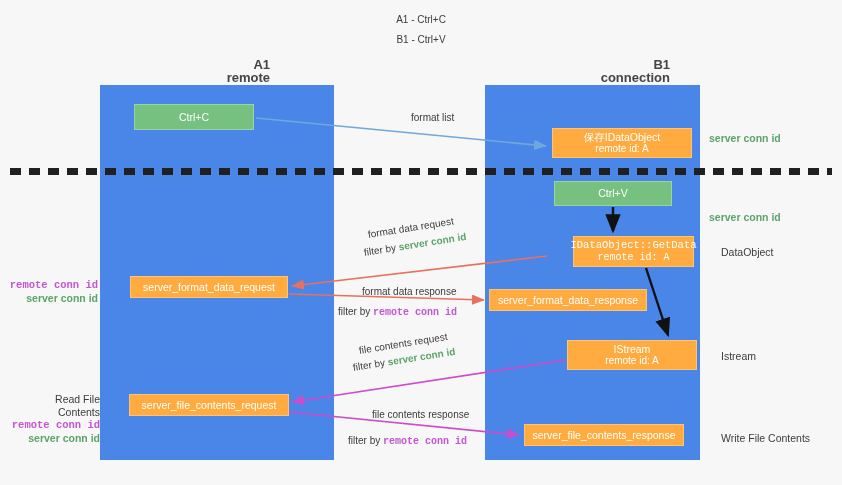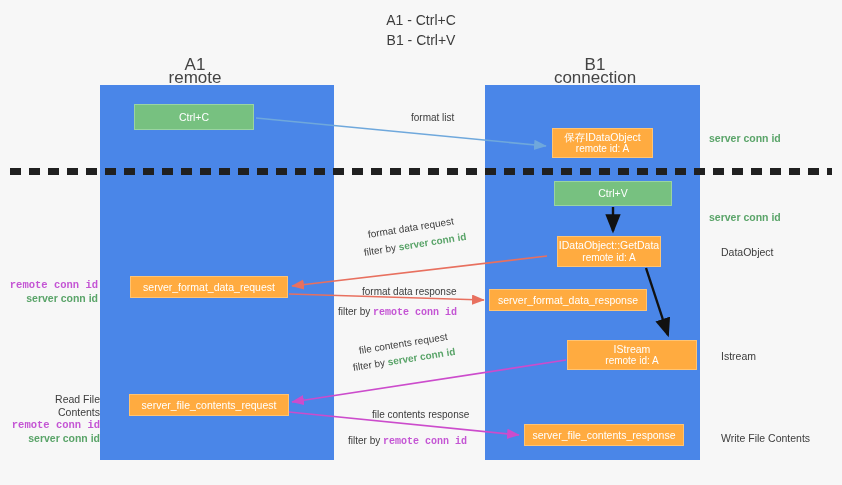--- a/index.html
+++ b/index.html
@@ -9,26 +9,26 @@
     font-family:"Liberation Sans","DejaVu Sans",sans-serif;
     overflow:hidden;
     position:relative;
   }
   #stage{position:absolute;left:0;top:0;width:842px;height:485px;}
   .abs{position:absolute;}
 
   
   #title{
     left:0;top:10px;width:842px;text-align:center;
-    font-size:14px;color:#3c3c3c;line-height:20px;
+    font-size:10px;color:#3c3c3c;line-height:20px;
   }
 
   
   .lane-head{
-    font-size:17px;color:#444;text-align:center;line-height:13px;
+    font-size:13px;color:#444;text-align:right;line-height:13px;font-weight:bold;
   }
   #lane-a-head{left:120px;top:58px;width:150px;}
   #lane-b-head{left:520px;top:58px;width:150px;}
 
   
   .lane{background:#4a86e8;}
   #lane-a{left:100px;top:85px;width:234px;height:375px;}
   #lane-b{left:485px;top:85px;width:215px;height:375px;}
 
   
@@ -44,23 +44,23 @@
     align-items:center;justify-content:center;
     color:#ffffff;font-size:10.5px;line-height:12.5px;
     text-align:left;
     border:1px solid rgba(255,255,255,.55);
   }
   .node.green{background:#77c180;border-color:#9ad4a1;}
   .node.orange{background:#ffab40;border-color:#ffc473;}
   .node .l2{font-size:10px;}
 
   #n-ctrlc{left:134px;top:104px;width:120px;height:26px;}
-  #n-setclip{left:552px;top:128px;width:101px;height:30px;}
+  #n-setclip{left:552px;top:128px;width:140px;height:30px;}
   #n-ctrlv{left:554px;top:181px;width:118px;height:25px;}
-  #n-getdata{left:557px;top:236px;width:104px;height:31px;}
+  #n-getdata{left:573px;top:236px;width:121px;height:31px;font-family:Liberation Mono, monospace;}
   #n-istream{left:567px;top:340px;width:130px;height:30px;}
   #n-fmt-req{left:130px;top:276px;width:158px;height:22px;}
   #n-fmt-res{left:489px;top:289px;width:158px;height:22px;}
   #n-file-req{left:129px;top:394px;width:160px;height:22px;}
   #n-file-res{left:524px;top:424px;width:160px;height:22px;}
 
   
   .side{font-size:10.5px;line-height:13px;}
   .green-t{color:#5aa469;font-weight:bold;}
   .magenta-t{color:#c455d4;font-weight:bold;font-family:Liberation Mono, monospace;}

